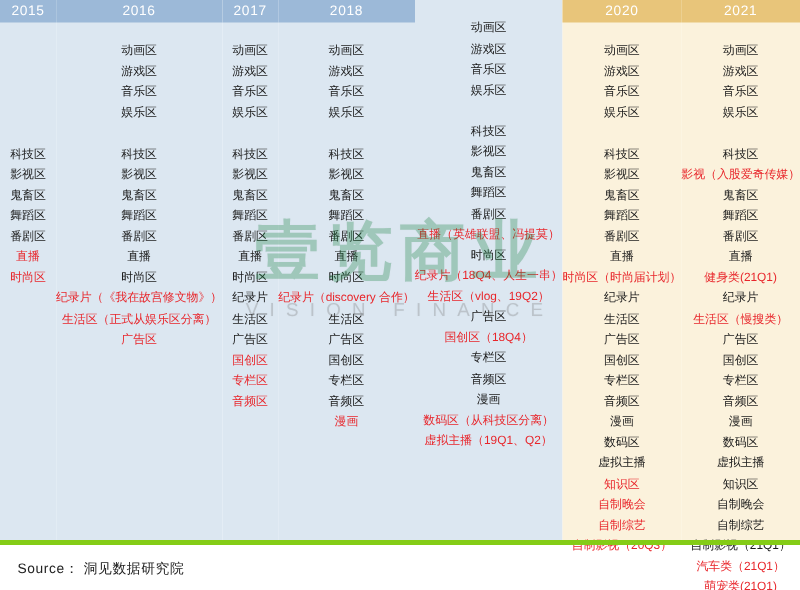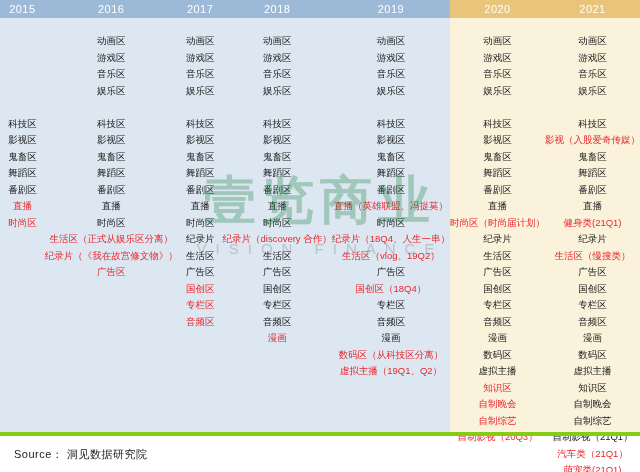--- a/index.html
+++ b/index.html
@@ -105,22 +105,22 @@
         <div class="cell">音乐区</div>
         <div class="cell">娱乐区</div>
         <div class="cell blank"></div>
         <div class="cell">科技区</div>
         <div class="cell">影视区</div>
         <div class="cell">鬼畜区</div>
         <div class="cell">舞蹈区</div>
         <div class="cell">番剧区</div>
         <div class="cell">直播</div>
         <div class="cell">时尚区</div>
+        <div class="cell red">纪录片（《我在故宫修文物》）</div>
         <div class="cell red">生活区（正式从娱乐区分离）</div>
-        <div class="cell red">纪录片（《我在故宫修文物》）</div>
         <div class="cell red">广告区</div>
       </div>
     </div>
     <div class="col" style="background: rgb(220, 231, 241);">
       <div class="hdr" style="background: rgb(156, 185, 216);">2017</div>
       <div class="body">
         <div class="cell">动画区</div>
         <div class="cell">游戏区</div>
         <div class="cell">音乐区</div>
         <div class="cell">娱乐区</div>
@@ -158,21 +158,20 @@
         <div class="cell red">纪录片（discovery 合作）</div>
         <div class="cell">生活区</div>
         <div class="cell">广告区</div>
         <div class="cell">国创区</div>
         <div class="cell">专栏区</div>
         <div class="cell">音频区</div>
         <div class="cell red">漫画</div>
       </div>
     </div>
     <div class="col" style="background: rgb(220, 231, 241);">
-      <div class="hdr" style="background: rgb(156, 185, 216);">2019</div>
       <div class="body">
         <div class="cell">动画区</div>
         <div class="cell">游戏区</div>
         <div class="cell">音乐区</div>
         <div class="cell">娱乐区</div>
         <div class="cell blank"></div>
         <div class="cell">科技区</div>
         <div class="cell">影视区</div>
         <div class="cell">鬼畜区</div>
         <div class="cell">舞蹈区</div>

